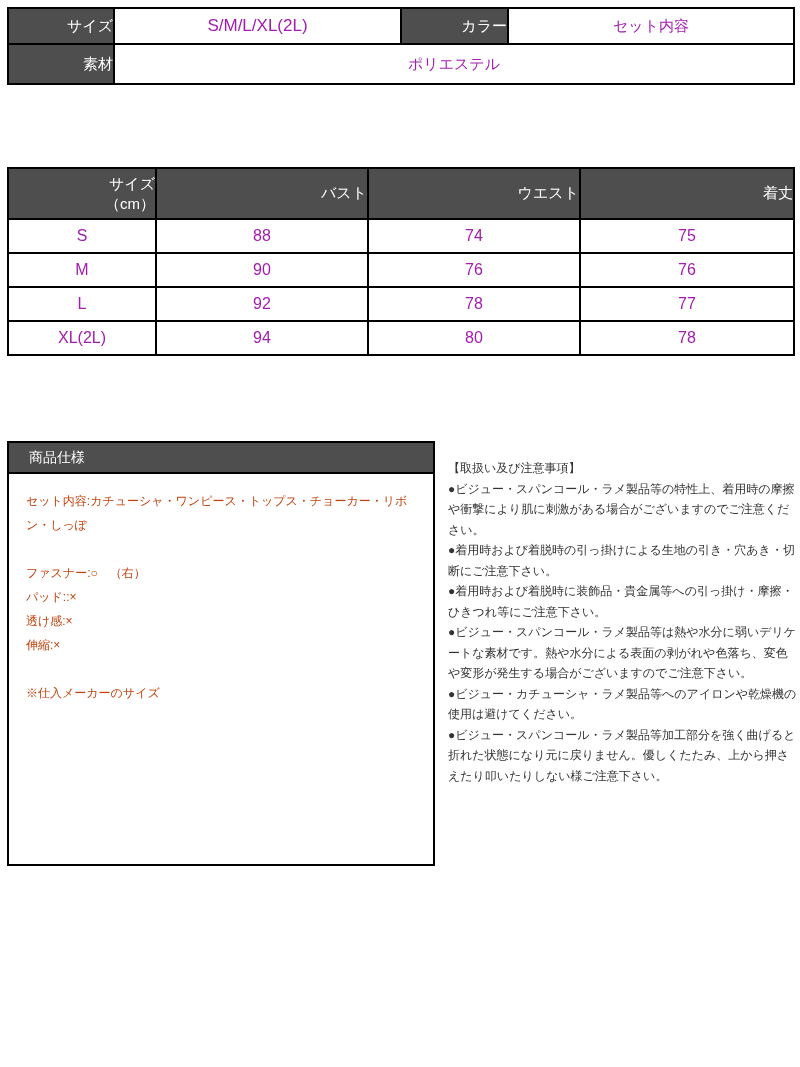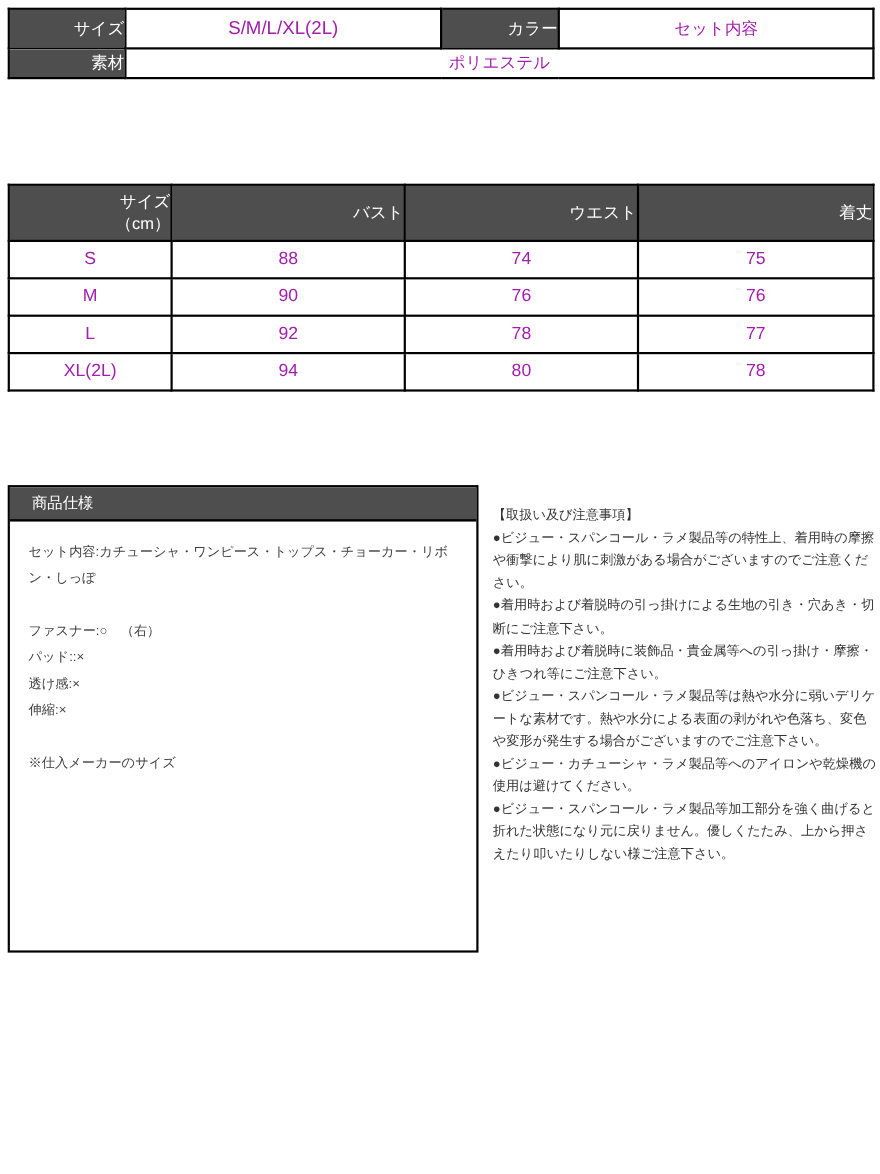--- a/index.html
+++ b/index.html
@@ -18,41 +18,41 @@
   }
   .val {
     background:#ffffff; color:#a21caf;
     text-align:center; vertical-align:middle; font-size:15px;
   }
   .val-latin { font-size:17px; }
 
   
   .spec-table { position:absolute; left:7px; top:7px; width:786px; }
   .spec-table tr.r1 { height:36px; }
-  .spec-table tr.r2 { height:27px; }
+  .spec-table tr.r2 { height:40px; }
 
   
   .size-table { position:absolute; left:7px; top:167px; width:786px; }
   .size-table tr.hrow { height:51px; }
   .size-table tr.drow { height:34px; }
   .size-table .drow td { font-size:16px; }
   .two-line span { display:block; line-height:20px; }
 
   
   .product-box {
     position:absolute; left:7px; top:441px; width:428px; height:425px;
     border:2px solid #000000; box-sizing:border-box; background:#ffffff;
   }
   .box-title {
     background:#4e4e4e; color:#ffffff; font-size:14px;
     height:29px; line-height:29px; padding-left:20px;
     border-bottom:2px solid #000000;
   }
   .box-content {
-    padding:15px 16px 0 17px; font-size:12px; color:#404040;
+    padding:15px 16px 0 17px; font-size:12px; color:#c2410c;
   }
   .box-content .line { line-height:24px; }
   .set-contents { margin-bottom:24px; }
   .spec-note { margin-top:24px; }
 
   
   .precautions {
     position:absolute; left:448px; top:458px; width:350px;
     font-size:12px; line-height:20.5px; color:#333333;
   }

